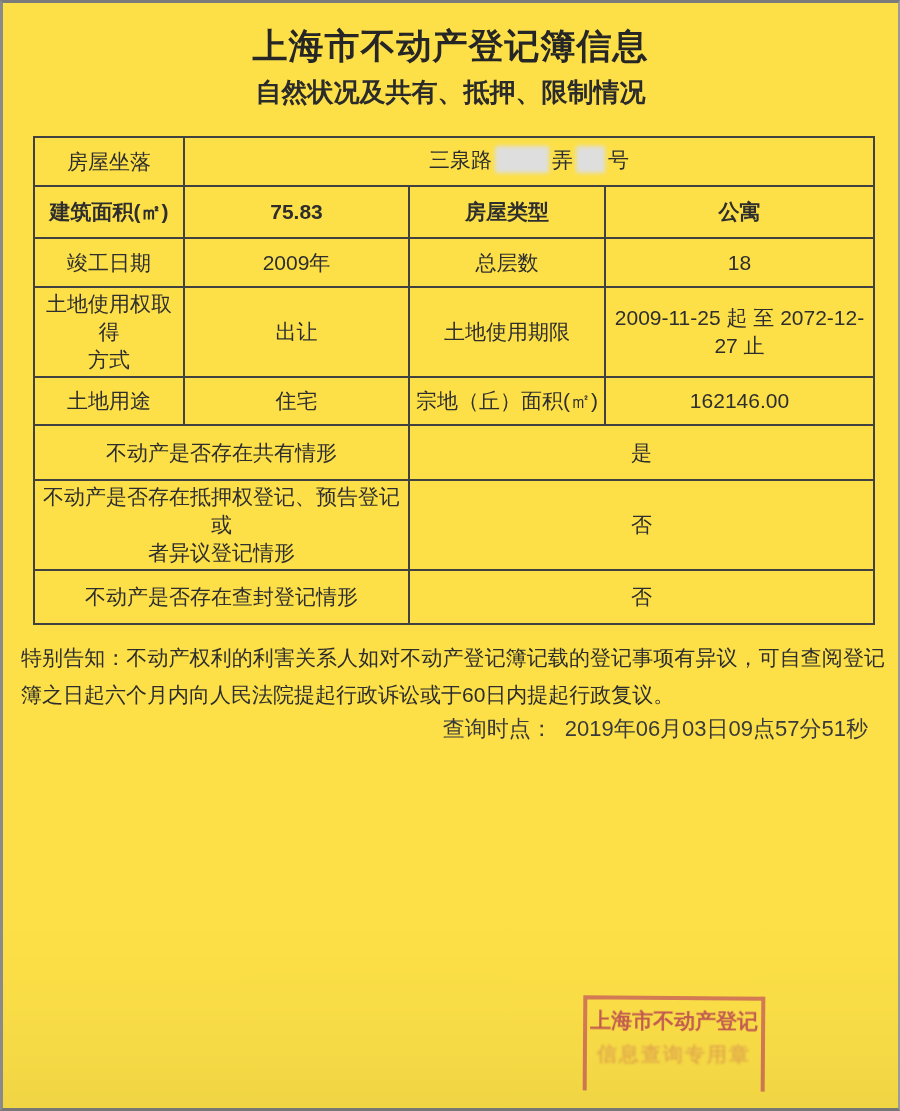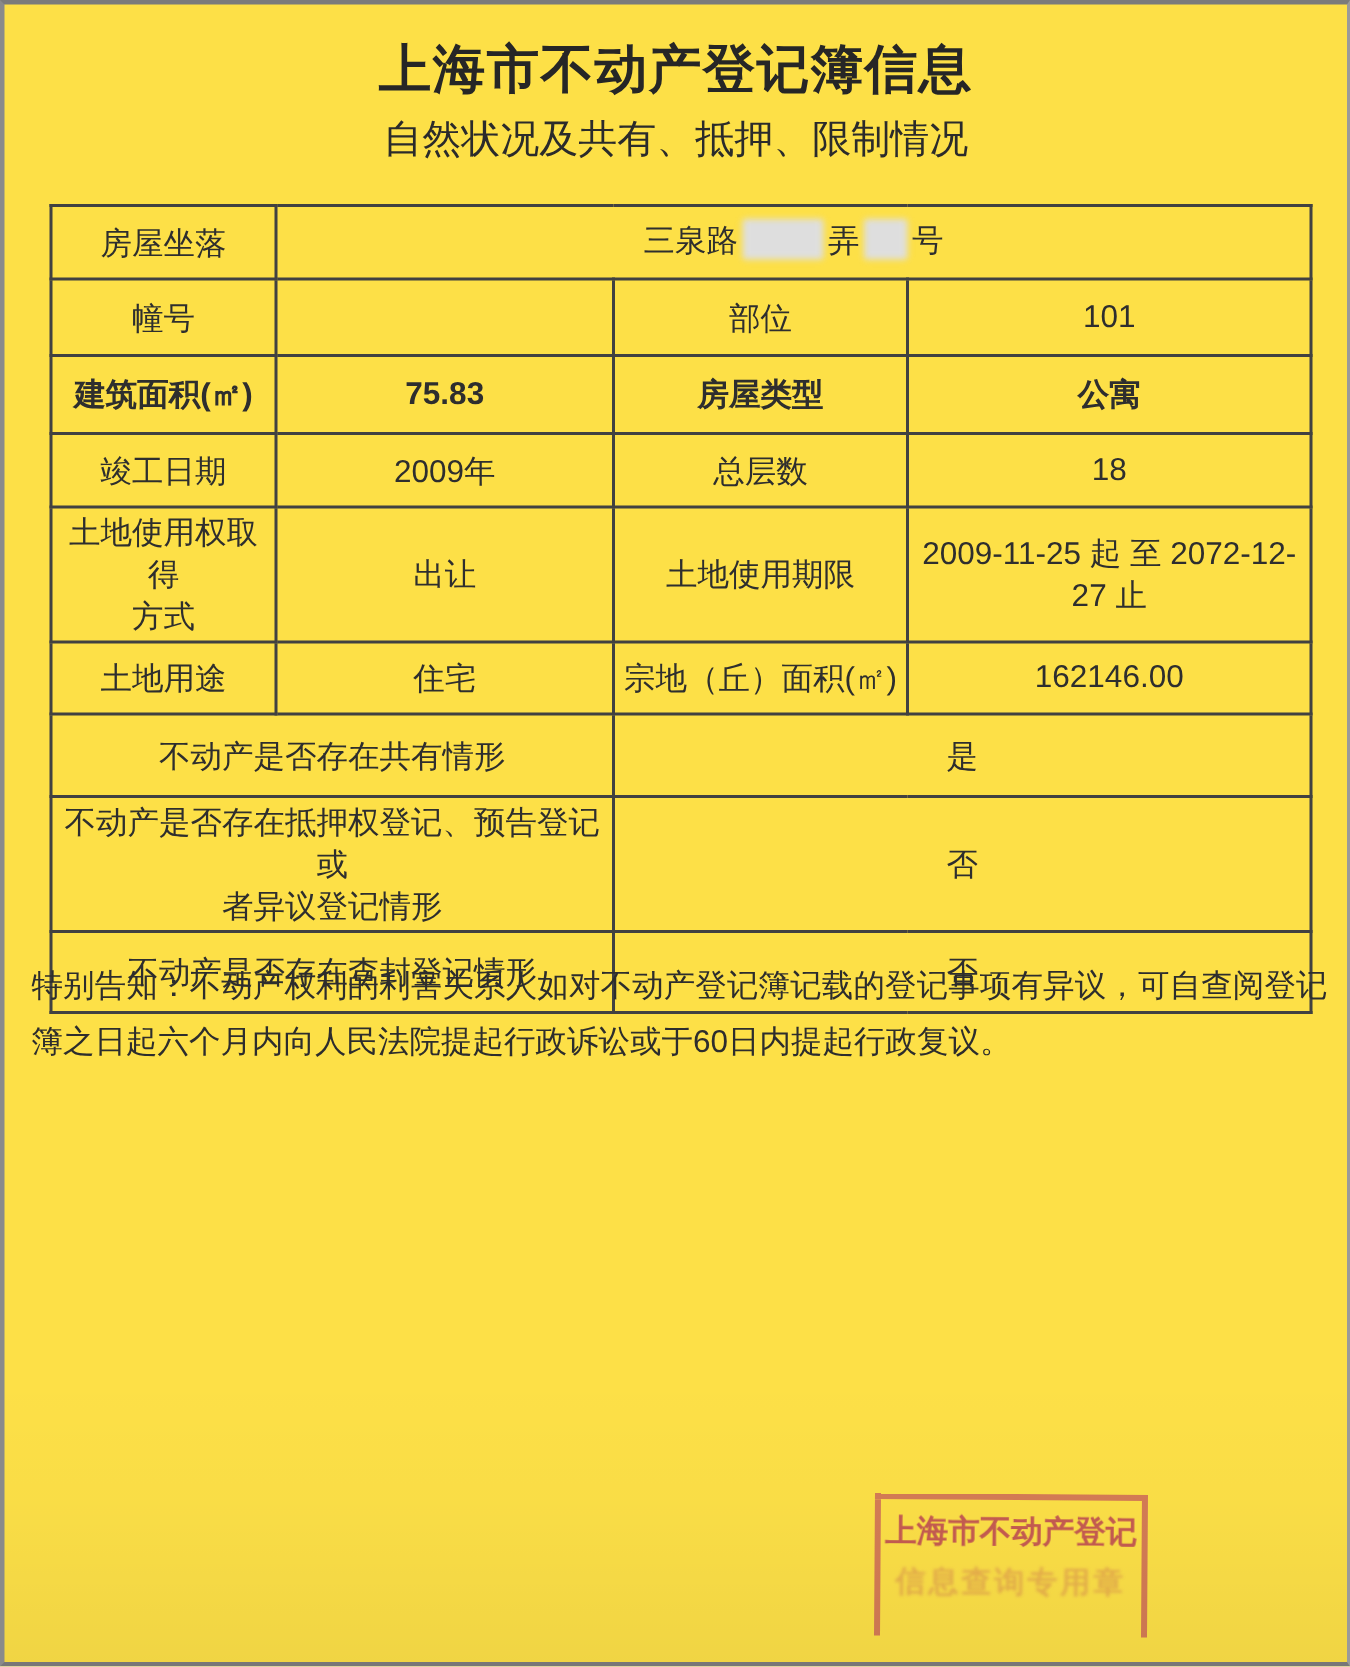--- a/index.html
+++ b/index.html
@@ -26,21 +26,21 @@
   }
   .doc-title {
     position: absolute; top: 20px; left: 0; width: 100%;
     text-align: center;
     font-size: 35px; font-weight: bold; letter-spacing: 1px;
     color: #262626;
   }
   .doc-subtitle {
     position: absolute; top: 72px; left: 0; width: 100%;
     text-align: center;
-    font-size: 26px; font-weight: normal; letter-spacing: 0px;
+    font-size: 26px; font-weight: bold; letter-spacing: 0px;
     color: #2b2b2b;
   }
   table.prop {
     position: absolute; left: 30px; top: 133px;
     width: 840px;
     border-collapse: collapse;
     table-layout: fixed;
   }
   table.prop td {
     border: 2px solid #414141;
@@ -120,26 +120,20 @@
       <col style="width:150px">
       <col style="width:225px">
       <col style="width:196px">
       <col style="width:269px">
     </colgroup>
     <tbody>
       <tr class="r1">
         <td>房屋坐落</td>
         <td class="addr-val" colspan="3"><span>三泉路</span><span class="blur-box blur-wide"></span><span>弄</span><span class="blur-box blur-small"></span><span>号</span></td>
       </tr>
-      <tr class="r2">
-        <td>幢号</td>
-        <td></td>
-        <td>部位</td>
-        <td>101</td>
-      </tr>
       <tr class="r3">
         <td>建筑面积(㎡)</td>
         <td>75.83</td>
         <td>房屋类型</td>
         <td>公寓</td>
       </tr>
       <tr class="r4">
         <td>竣工日期</td>
         <td>2009年</td>
         <td>总层数</td>
@@ -170,20 +164,23 @@
       </tr>
       <tr class="r9">
         <td colspan="2">不动产是否存在查封登记情形</td>
         <td colspan="2">否</td>
       </tr>
     </tbody>
   </table>
 
   <p class="notice">特别告知：不动产权利的利害关系人如对不动产登记簿记载的登记事项有异议，可自查阅登记簿之日起六个月内向人民法院提起行政诉讼或于60日内提起行政复议。</p>
 
+  <div class="query-line">
+    <span class="q-label">查询时点：</span><span>2019年06月03日09点57分51秒</span>
+  </div>
 
   <div class="stamp">
     <div class="stamp-line1">上海市不动产登记</div>
     <div class="stamp-line2">信息查询专用章</div>
   </div>
 
   <div class="scan-shade"></div>
 </div>
 
 </body></html>

